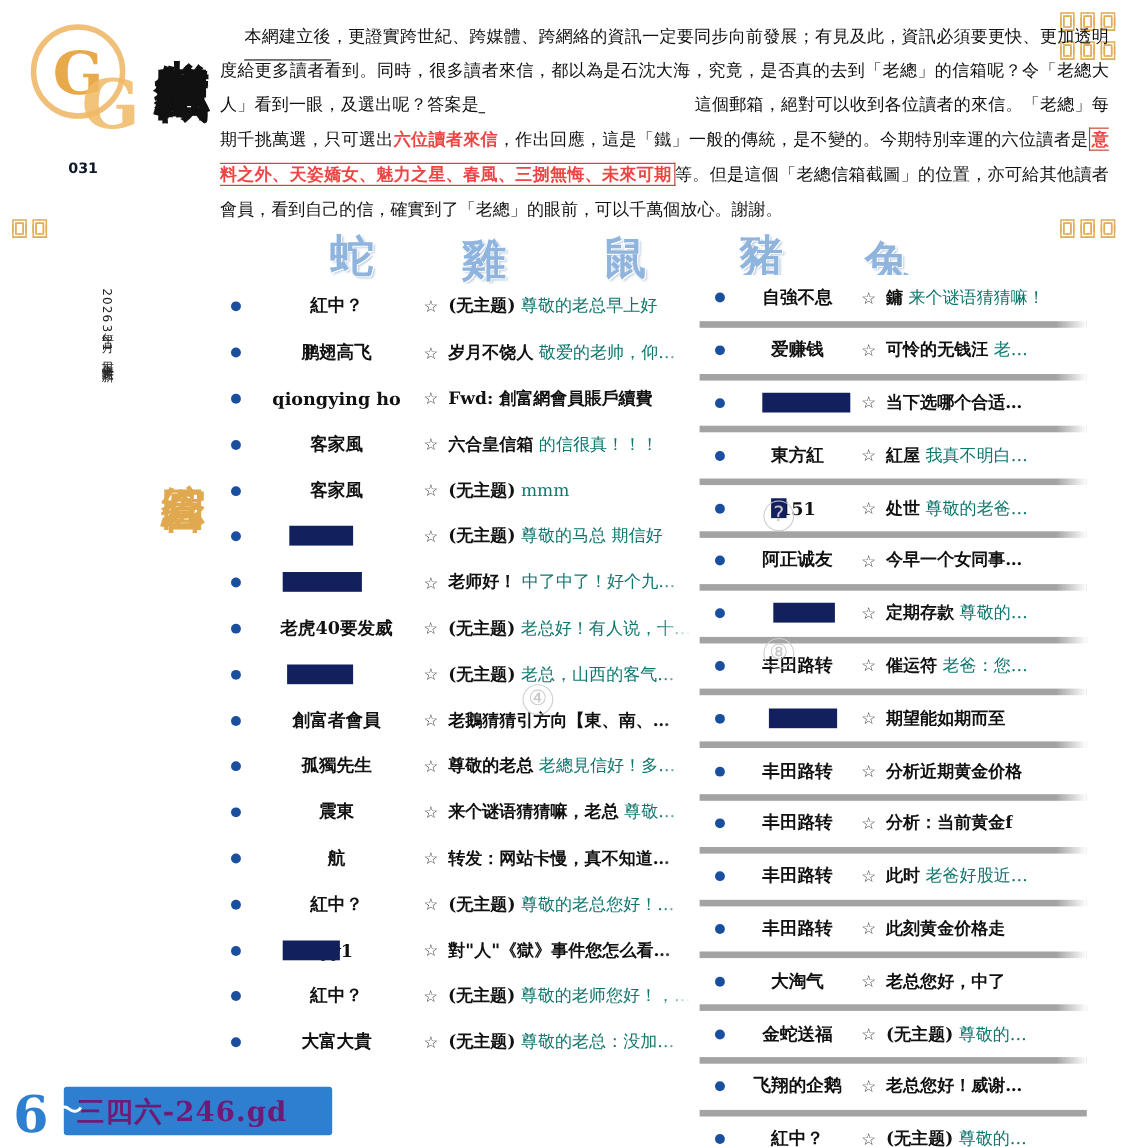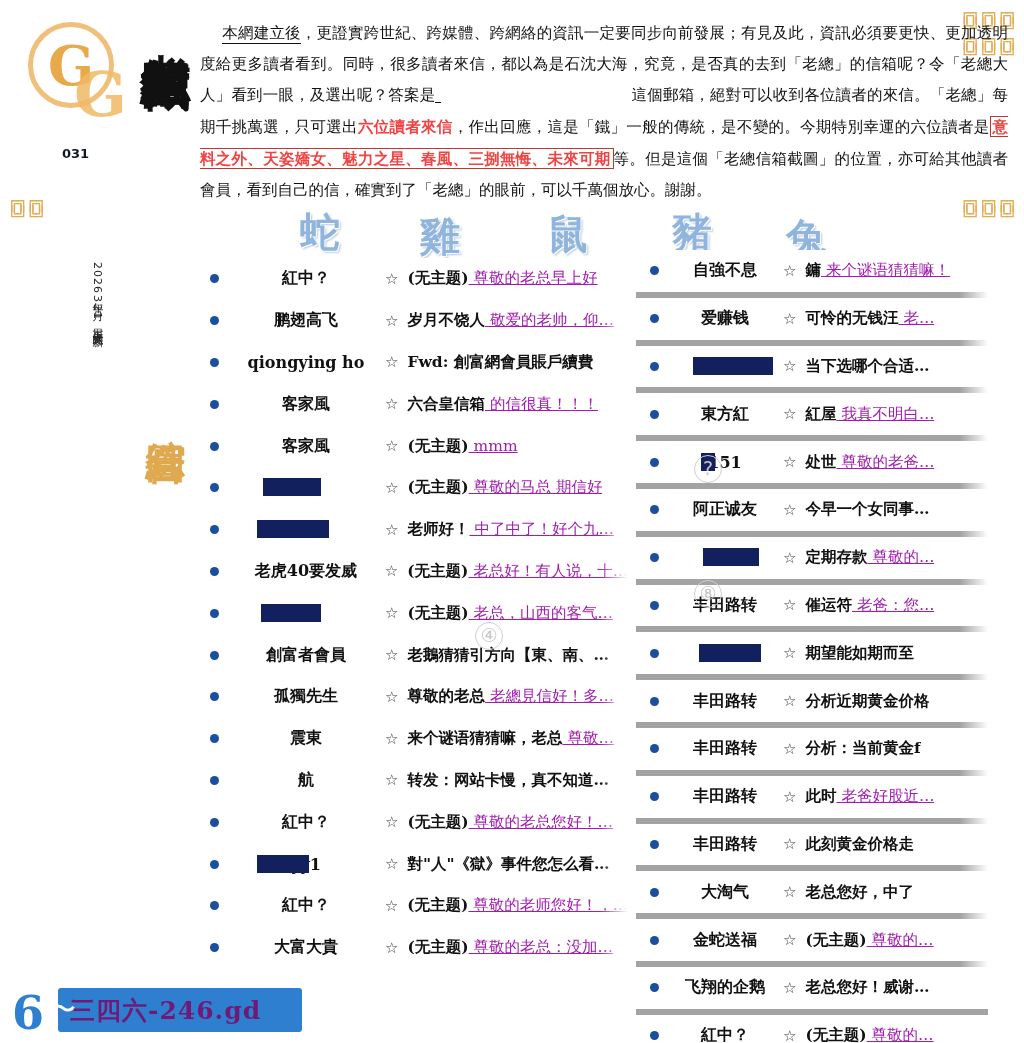--- a/index.html
+++ b/index.html
@@ -39,21 +39,21 @@
     color:#e0a94f;letter-spacing:3px;}
   .vdate{position:absolute;left:86px;top:262px;width:18px;
     writing-mode:vertical-rl;text-orientation:mixed;
     font-size:11px;color:#222;letter-spacing:1px;}
 
   
   .para{position:absolute;left:200px;top:18px;width:808px;
     font-family:"DejaVu Serif",serif;font-size:15.5px;line-height:31px;color:#111;
     text-align:justify;}
   .para .ind{display:inline-block;width:22px;}
-  .u{border-bottom:1.4px solid #111;padding-bottom:1px;}
+  .u{border-bottom:1.4px solid #111;padding-bottom:12px;}
   .hl-red{color:#ef4444;font-weight:bold;}
   .hl-box{border:1px solid #c0392b;padding:0 2px;}
   .blank-line{display:inline-block;width:6px;border-bottom:1.5px solid #111;height:16px;
     vertical-align:-3px;}
   .gap{display:inline-block;width:190px;}
 
   
   .zodiac{position:absolute;left:230px;top:205px;width:640px;height:58px;}
   .zchar{position:absolute;font-family:"DejaVu Serif",serif;font-weight:bold;font-size:40px;
     color:#8fb4dd;text-shadow:1px 1px 0 #fff,2px 2px 2px rgba(120,150,190,.5);}
@@ -71,21 +71,21 @@
 
   .listrow{display:flex;align-items:center;height:41.8px;position:relative;}
   .dot{width:9px;height:9px;border-radius:50%;background:#1a4fa0;flex:0 0 9px;margin:0 12px 0 14px;}
   .sender{font-family:"DejaVu Serif",serif;font-weight:bold;font-size:16px;color:#111;
     width:150px;overflow:hidden;white-space:nowrap;position:relative;text-align:center;}
   .panel.right .sender{width:108px;}
   .star{color:#3a3a3a;font-size:15px;margin:0 9px 0 4px;}
   .subject{font-family:"DejaVu Serif",serif;font-size:15.5px;color:#111;white-space:nowrap;
     overflow:hidden;}
   .subject .sub-b{font-weight:bold;}
-  .subject .sub-g{color:#a21caf;font-weight:normal;text-decoration:underline;}
+  .subject .sub-g{color:#0f766e;font-weight:normal;}
   .redact{position:absolute;background:#13205e;height:20px;top:-2px;}
 
   
   .ghostnum{position:absolute;font-size:19px;color:#c7c7c7;font-family:"DejaVu Sans",sans-serif;}
   .ghostnum .ring{display:inline-block;width:26px;height:26px;line-height:24px;text-align:center;
     border:1.5px solid #cfcfcf;border-radius:50%;}
 
   
   .fade-r{position:absolute;right:0;top:0;width:28px;height:100%;
     background:linear-gradient(to right,rgba(255,255,255,0),#ffffff);}

